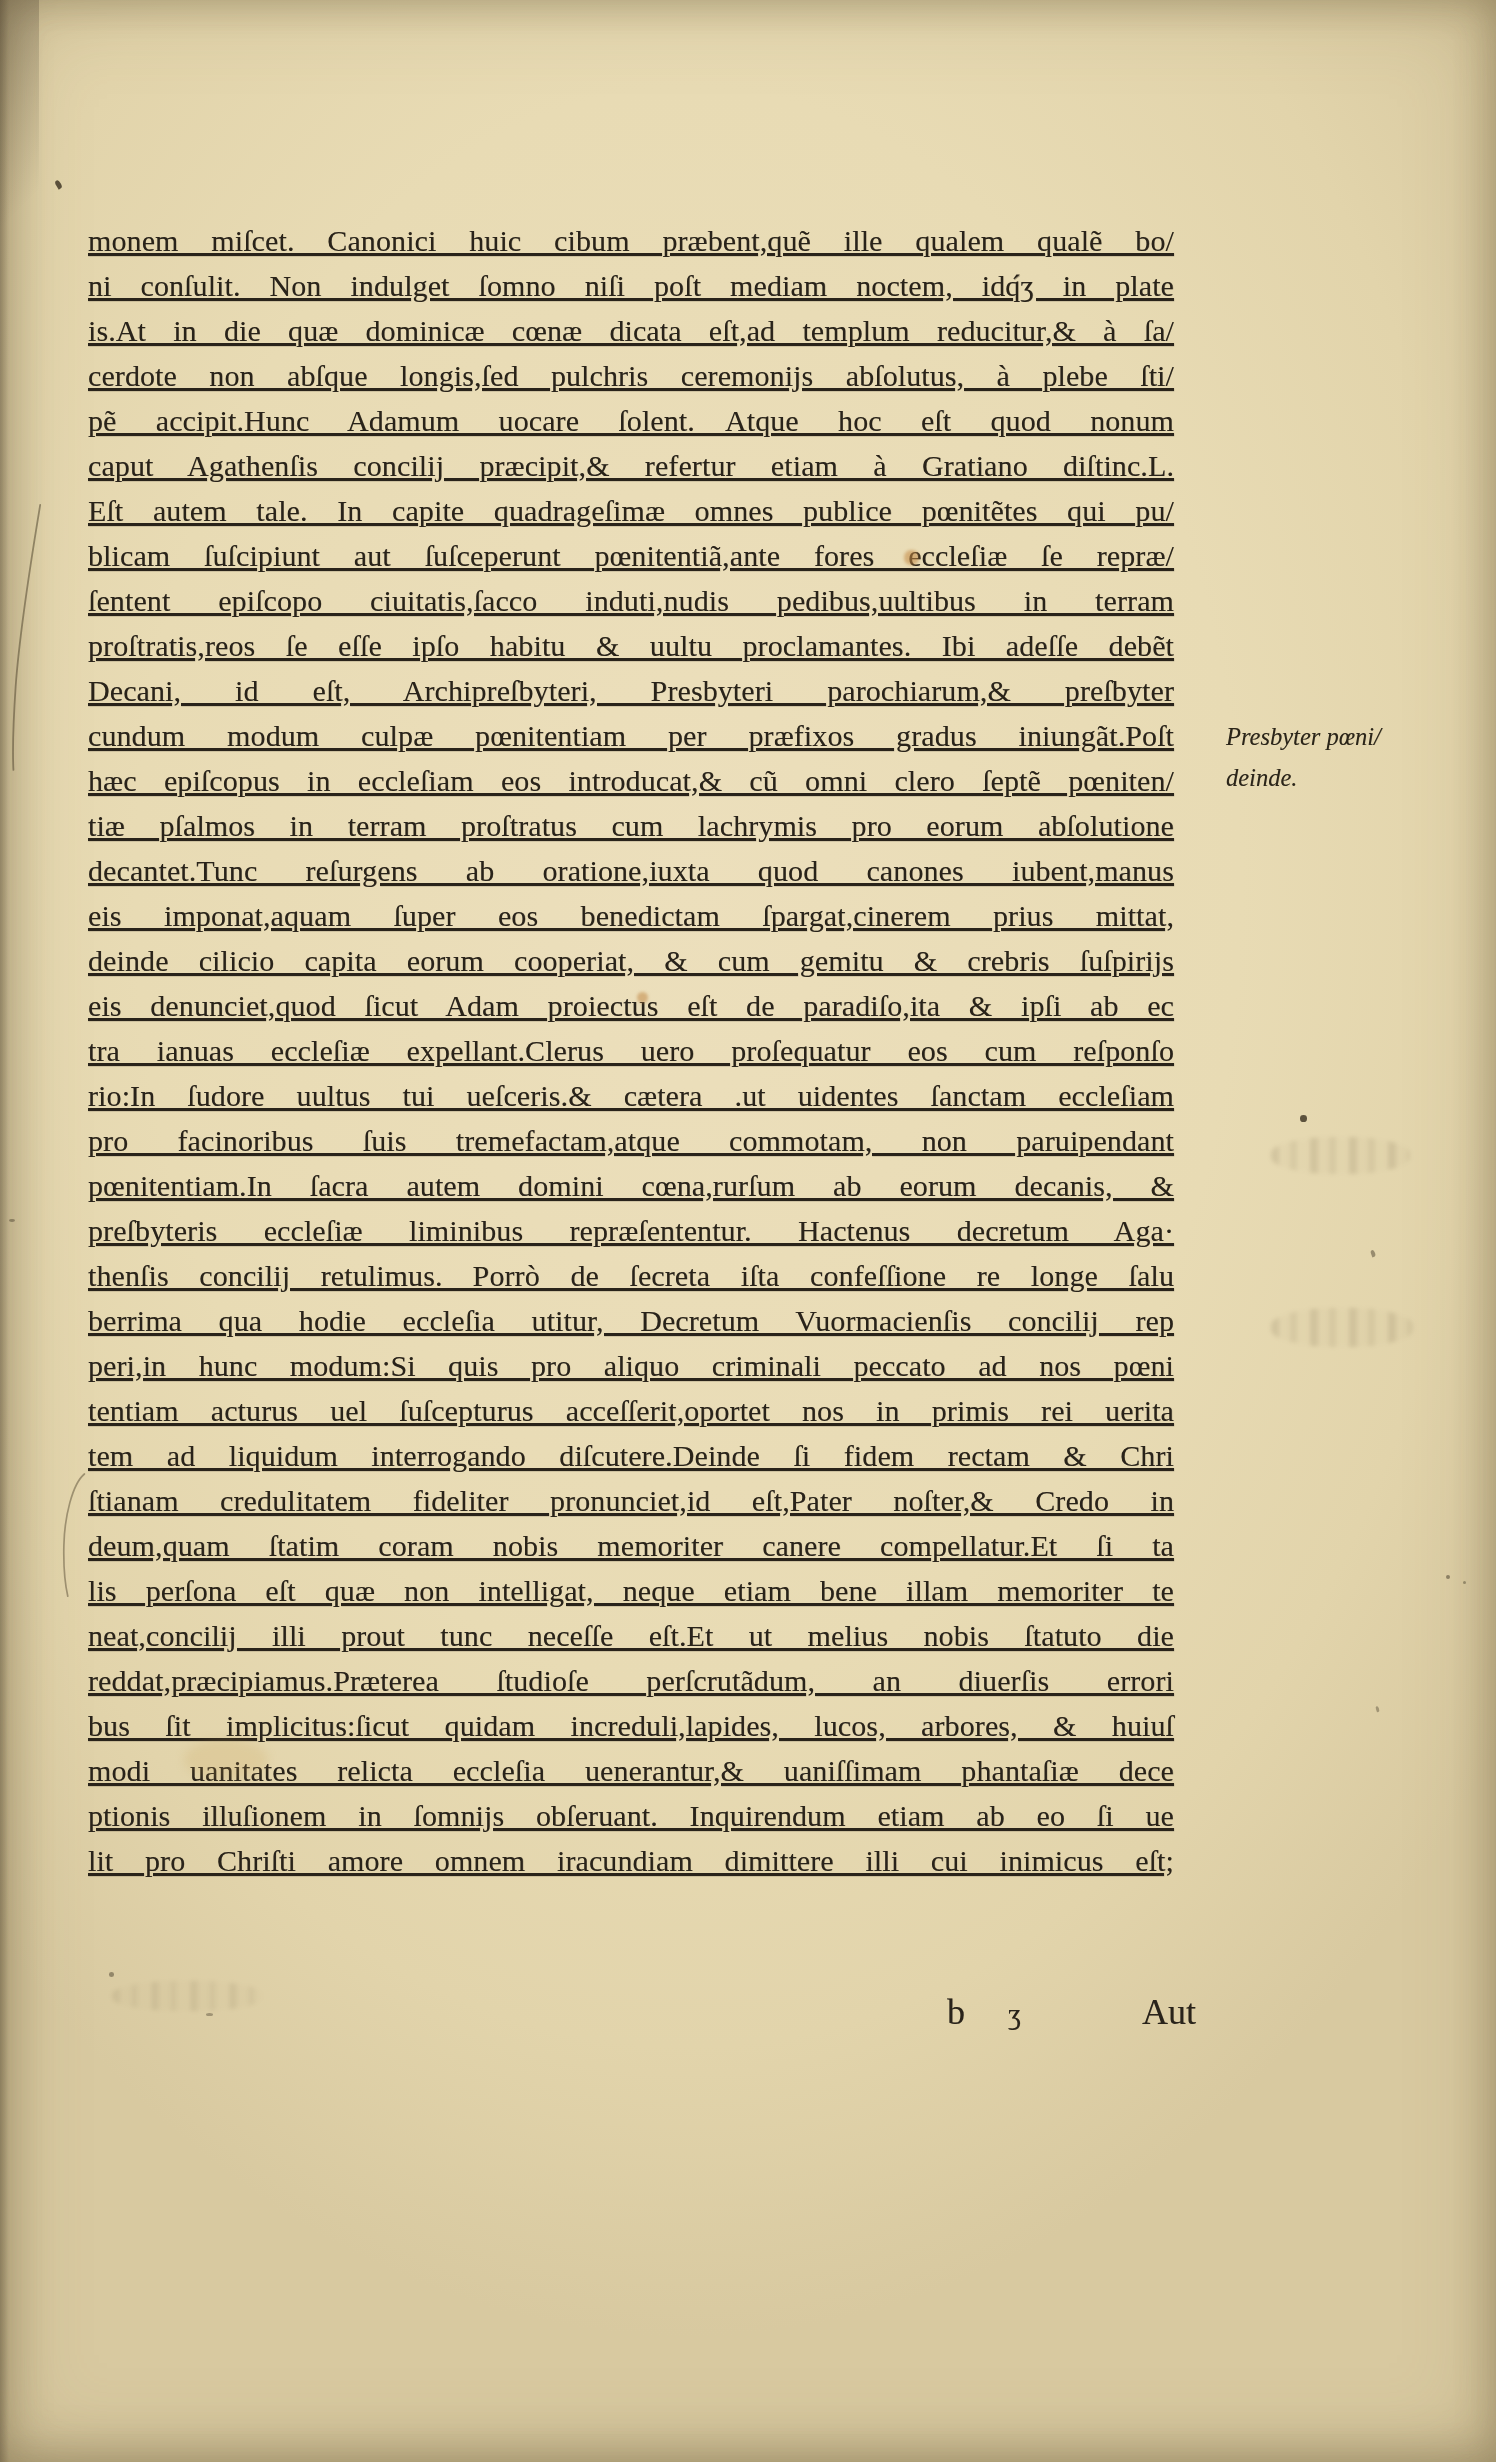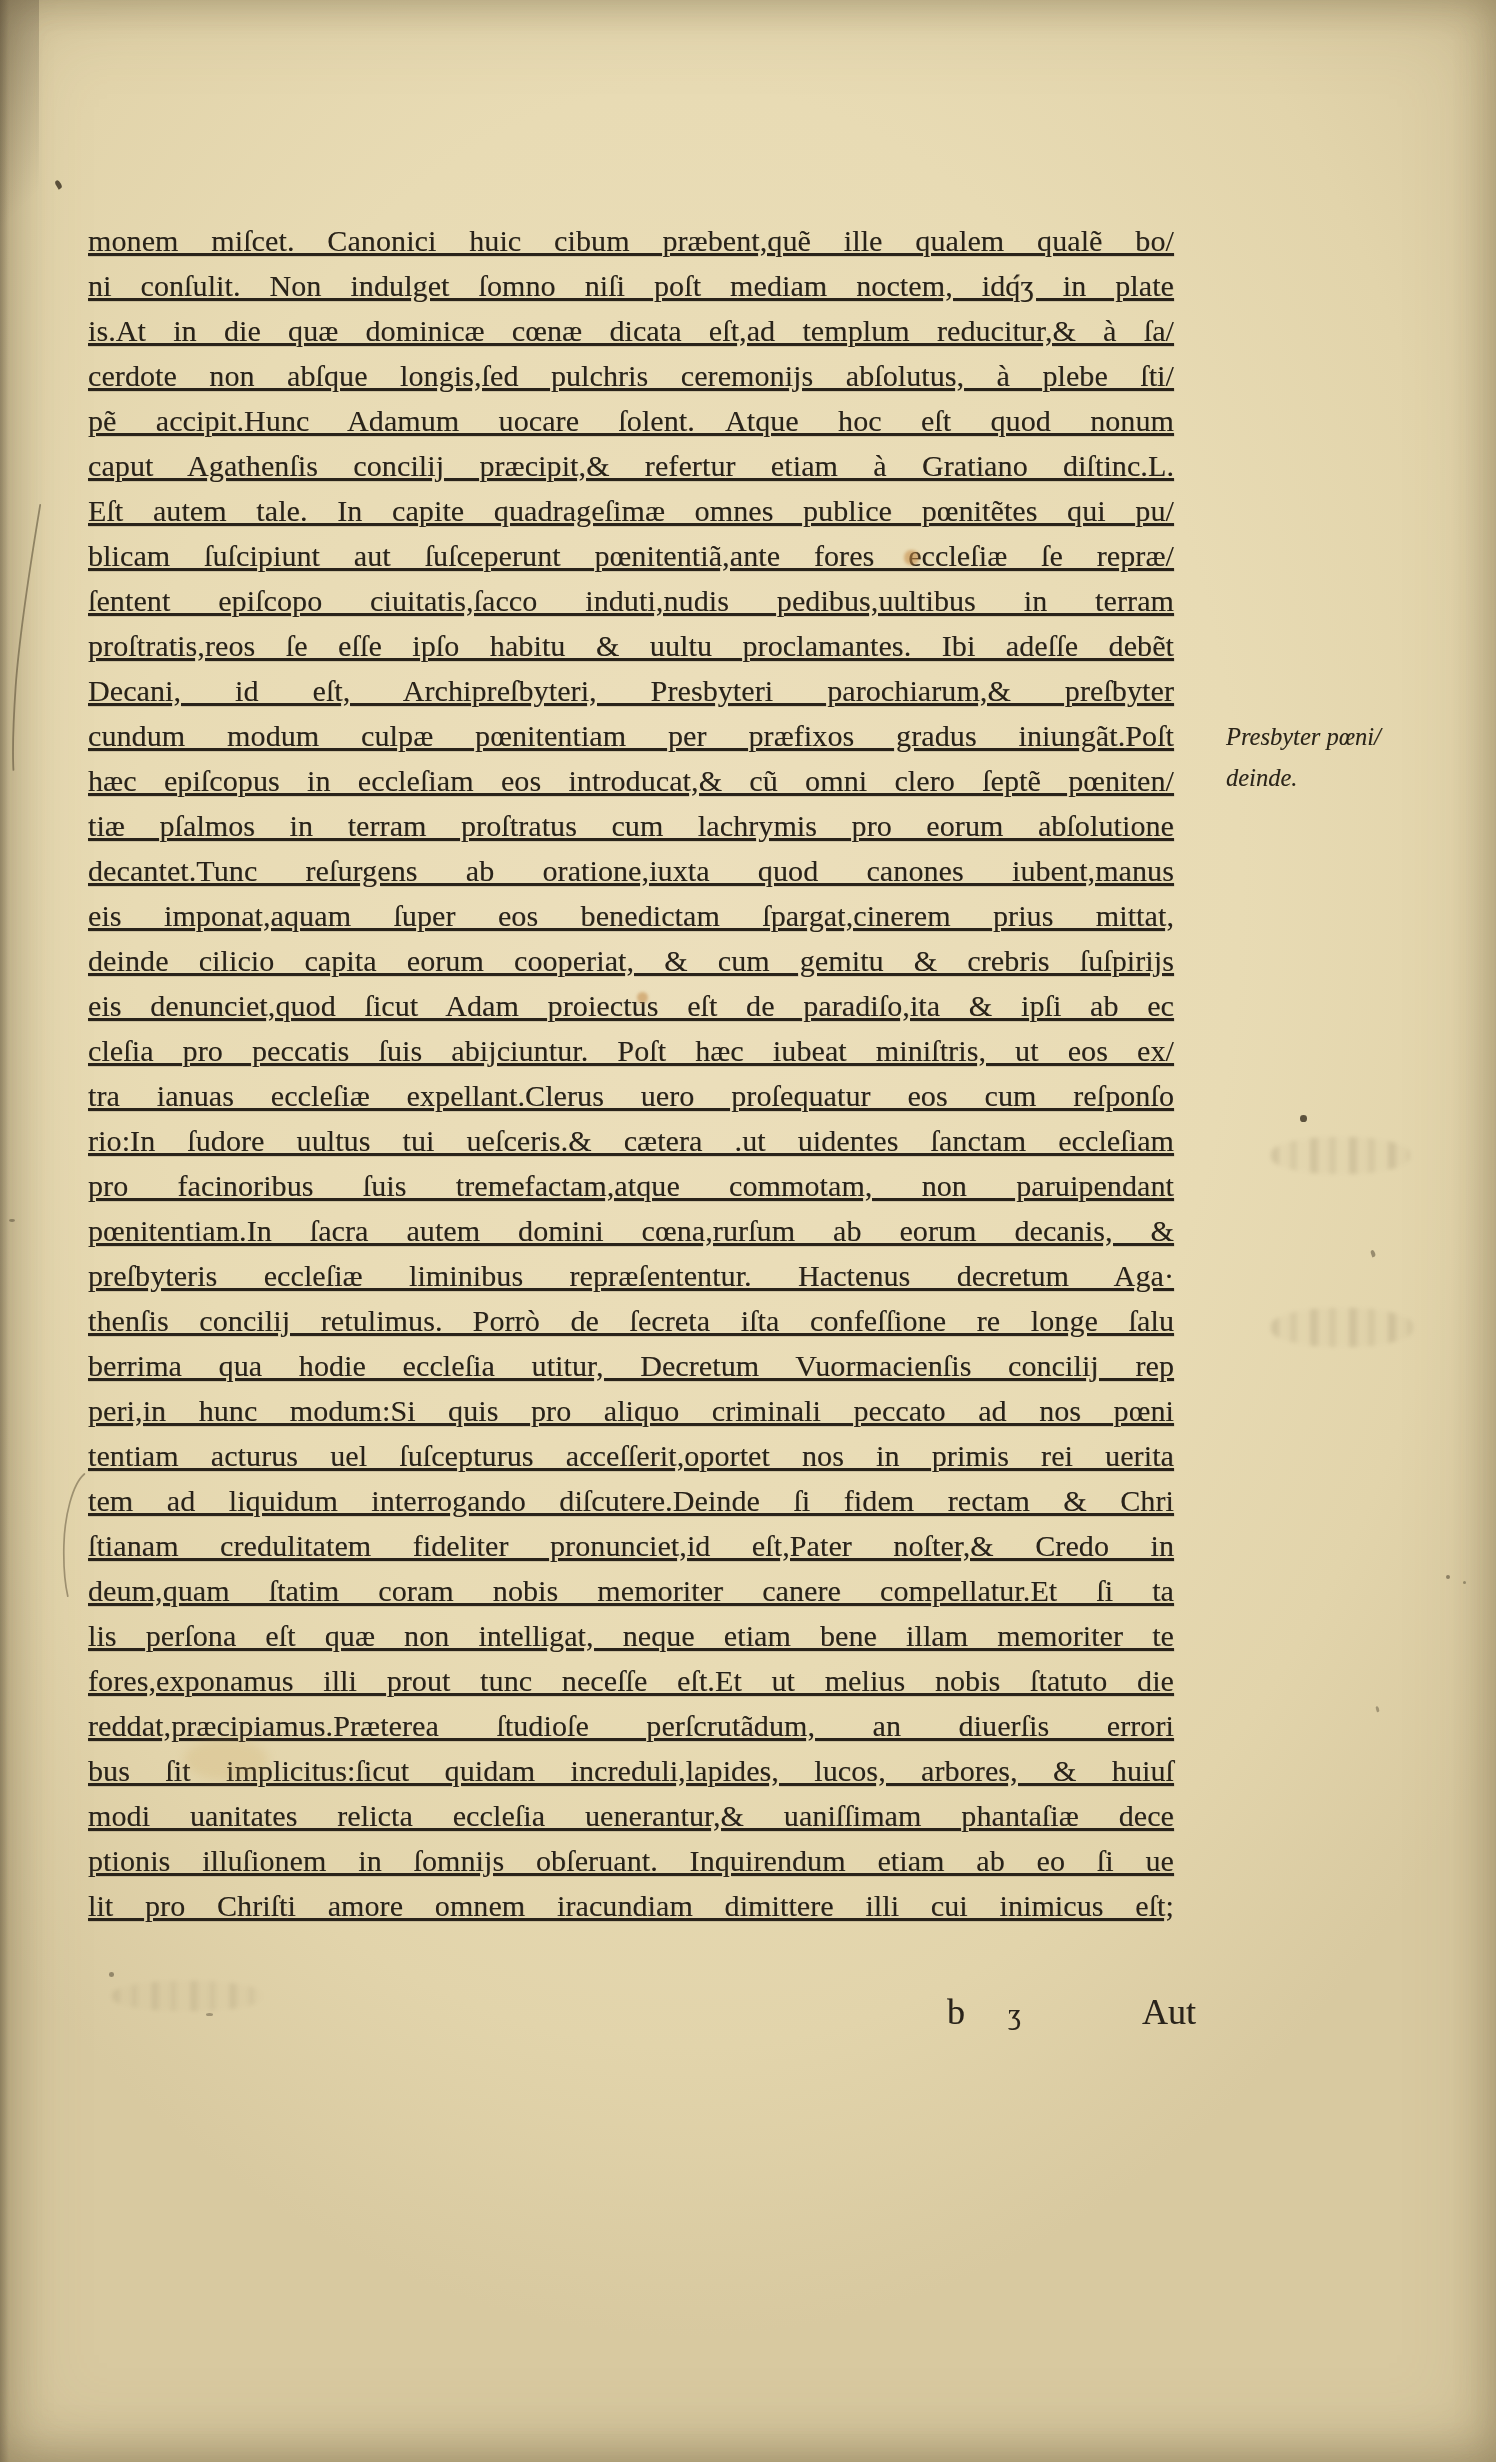--- a/index.html
+++ b/index.html
@@ -82,35 +82,34 @@
     <div class="line">ſentent epiſcopo ciuitatis,ſacco induti,nudis pedibus,uultibus in terram</div>
     <div class="line">proſtratis,reos ſe eſſe ipſo habitu &amp; uultu proclamantes. Ibi adeſſe debẽt</div>
     <div class="line">Decani, id eſt, Archipreſbyteri, Presbyteri parochiarum,&amp; preſbyter</div>
     <div class="line">cundum modum culpæ pœnitentiam per præfixos gradus iniungãt.Poſt</div>
     <div class="line">hæc epiſcopus in eccleſiam eos introducat,&amp; cũ omni clero ſeptẽ pœniten/</div>
     <div class="line">tiæ pſalmos in terram proſtratus cum lachrymis pro eorum abſolutione</div>
     <div class="line">decantet.Tunc reſurgens ab oratione,iuxta quod canones iubent,manus</div>
     <div class="line">eis imponat,aquam ſuper eos benedictam ſpargat,cinerem prius mittat,</div>
     <div class="line">deinde cilicio capita eorum cooperiat, &amp; cum gemitu &amp; crebris ſuſpirijs</div>
     <div class="line">eis denunciet,quod ſicut Adam proiectus eſt de paradiſo,ita &amp; ipſi ab ec</div>
-    <div class="line">cleſia pro peccatis ſuis abijciuntur. Poſt hæc iubeat miniſtris, ut eos ex/</div>
     <div class="line">tra ianuas eccleſiæ expellant.Clerus uero proſequatur eos cum reſponſo</div>
     <div class="line">rio:In ſudore uultus tui ueſceris.&amp; cætera .ut uidentes ſanctam eccleſiam</div>
     <div class="line">pro facinoribus ſuis tremefactam,atque commotam, non paruipendant</div>
     <div class="line">pœnitentiam.In ſacra autem domini cœna,rurſum ab eorum decanis, &amp;</div>
     <div class="line">preſbyteris eccleſiæ liminibus repræſententur. Hactenus decretum Aga·</div>
     <div class="line">thenſis concilij retulimus. Porrò de ſecreta iſta confeſſione re longe ſalu</div>
     <div class="line">berrima qua hodie eccleſia utitur, Decretum Vuormacienſis concilij rep</div>
     <div class="line">peri,in hunc modum:Si quis pro aliquo criminali peccato ad nos pœni</div>
     <div class="line">tentiam acturus uel ſuſcepturus acceſſerit,oportet nos in primis rei uerita</div>
     <div class="line">tem ad liquidum interrogando diſcutere.Deinde ſi fidem rectam &amp; Chri</div>
     <div class="line">ſtianam credulitatem fideliter pronunciet,id eſt,Pater noſter,&amp; Credo in</div>
     <div class="line">deum,quam ſtatim coram nobis memoriter canere compellatur.Et ſi ta</div>
     <div class="line">lis perſona eſt quæ non intelligat, neque etiam bene illam memoriter te</div>
-    <div class="line">fores,exponamus illi prout tunc neceſſe eſt.Et ut melius nobis ſtatuto die</div>
+    <div class="line">neat,concilij illi prout tunc neceſſe eſt.Et ut melius nobis ſtatuto die</div>
     <div class="line">reddat,præcipiamus.Præterea ſtudioſe perſcrutãdum, an diuerſis errori</div>
     <div class="line">bus ſit implicitus:ſicut quidam increduli,lapides, lucos, arbores, &amp; huiuſ</div>
     <div class="line">modi uanitates relicta eccleſia uenerantur,&amp; uaniſſimam phantaſiæ dece</div>
     <div class="line">ptionis illuſionem in ſomnijs obſeruant. Inquirendum etiam ab eo ſi ue</div>
     <div class="line">lit pro Chriſti amore omnem iracundiam dimittere illi cui inimicus eſt;</div>
   </div>
 
   <div class="margin-note">
     <div>Presbyter pœni/</div>
     <div>deinde.</div>

